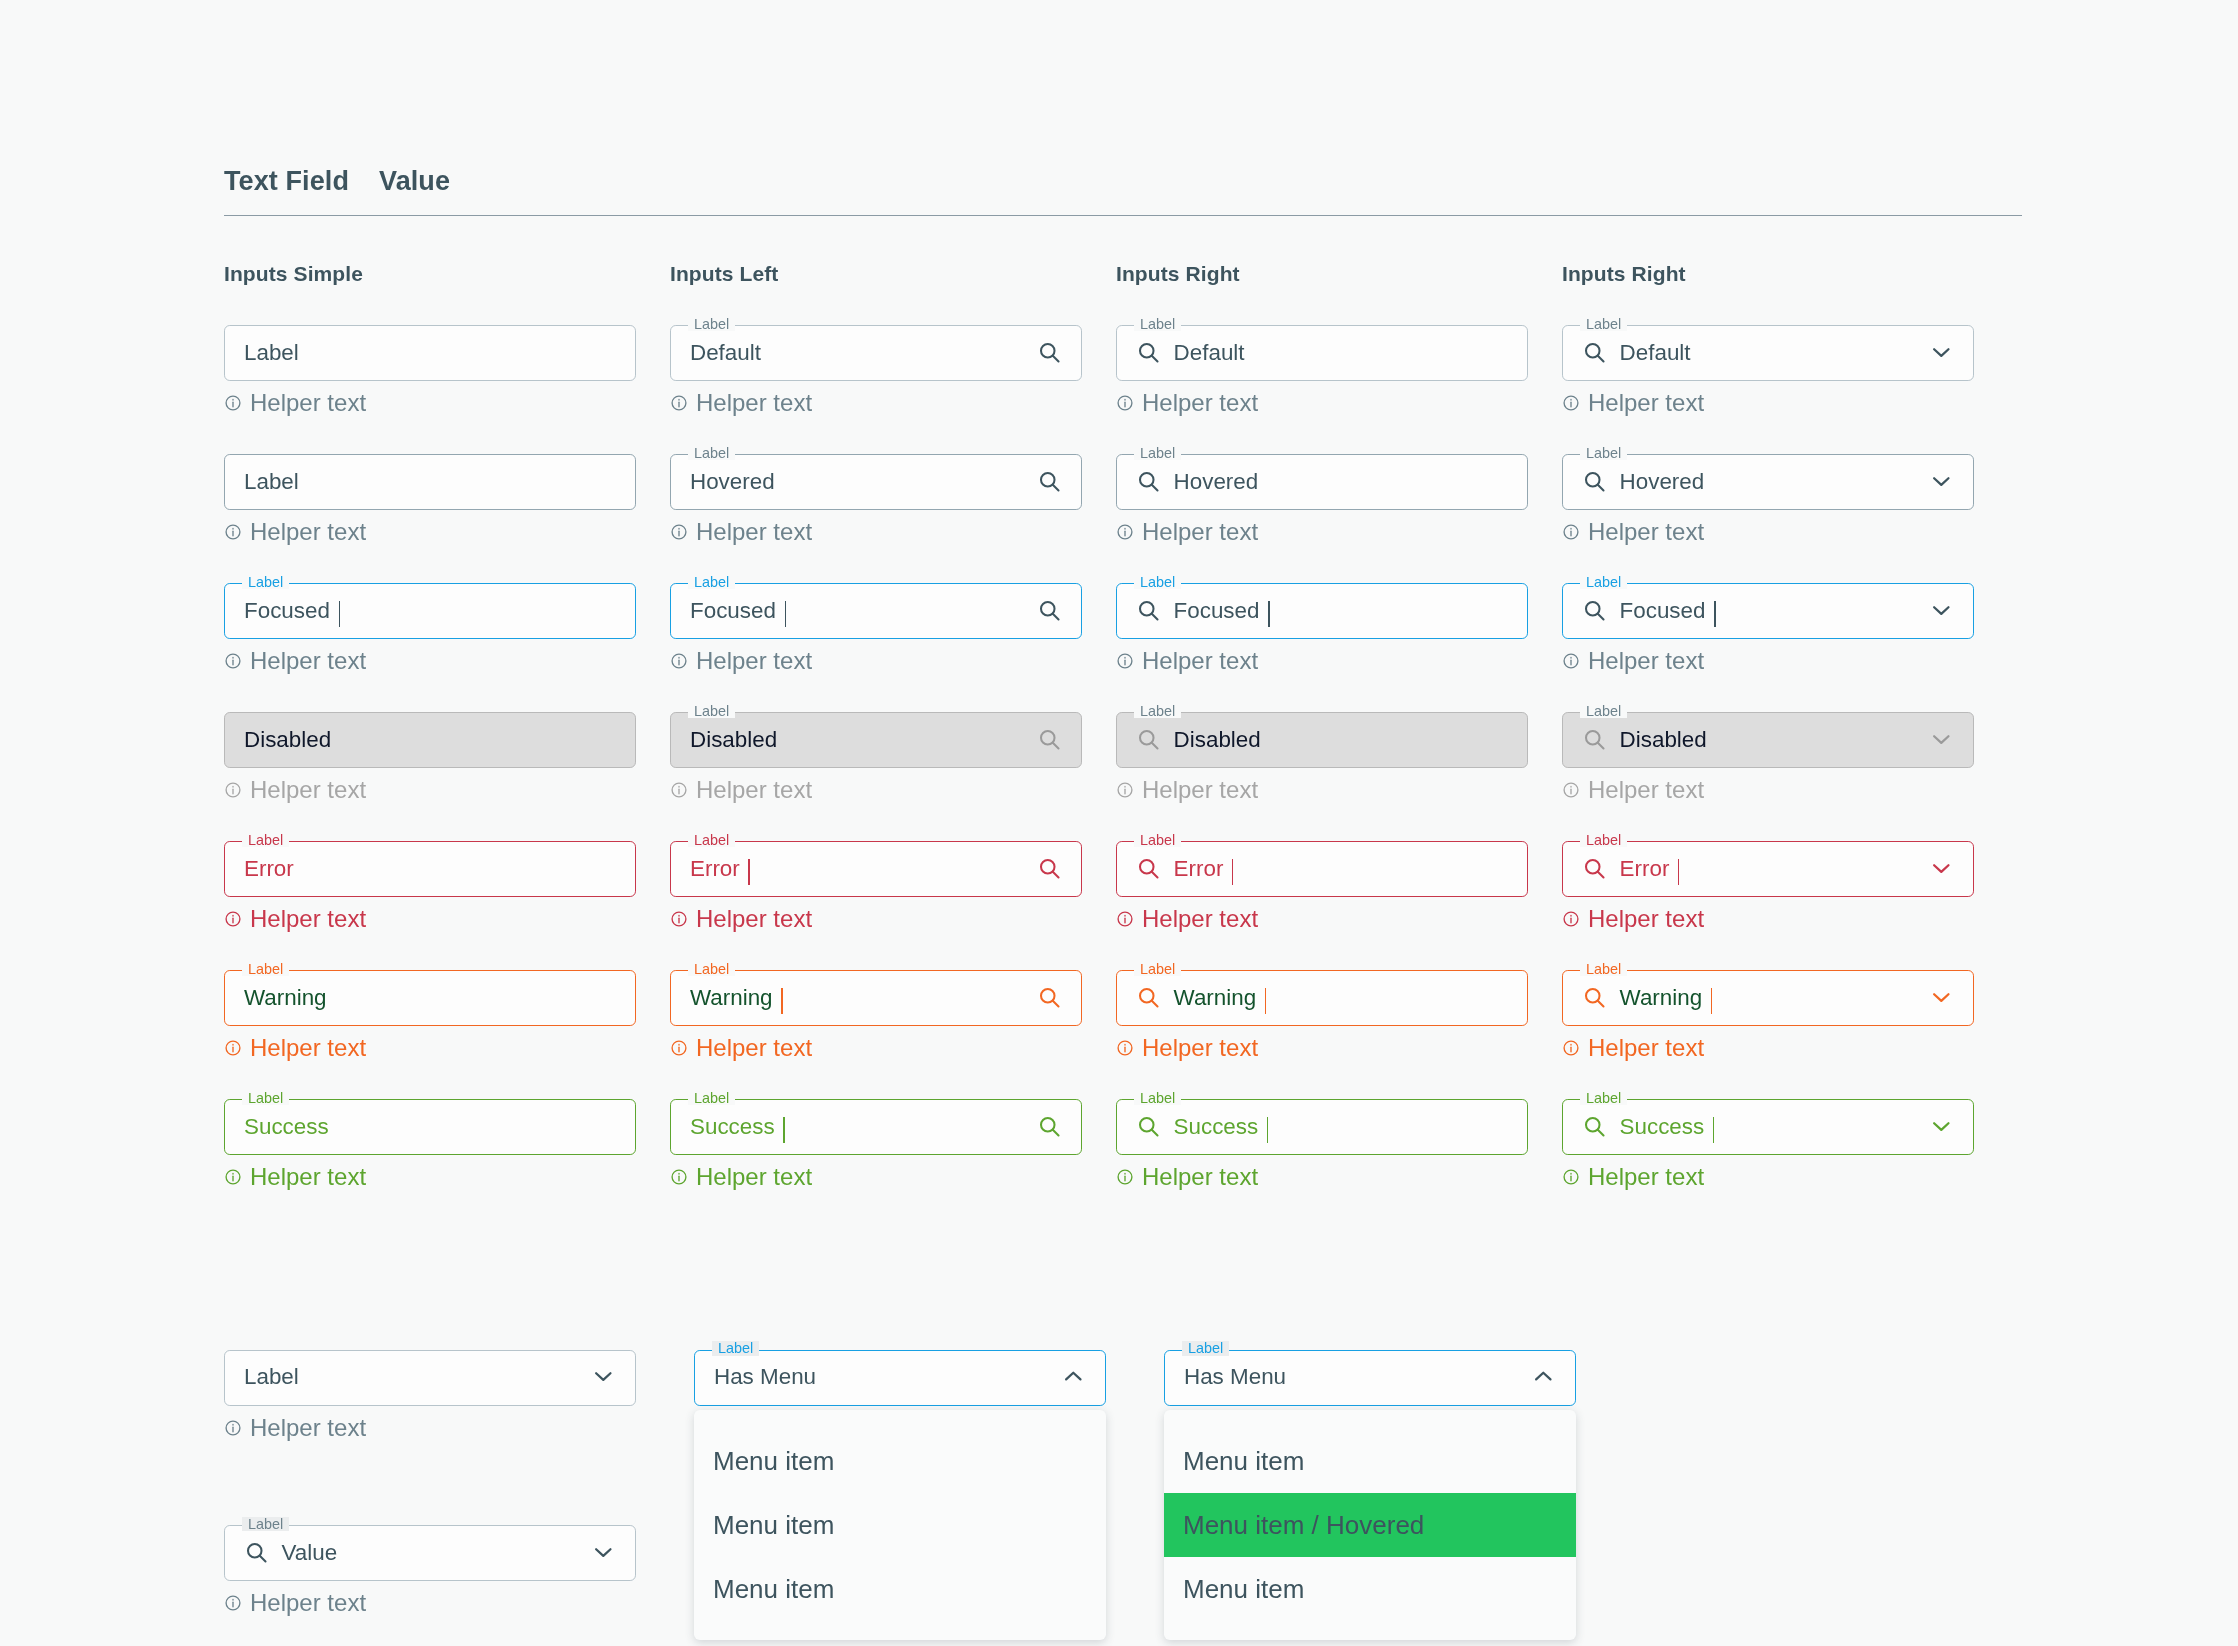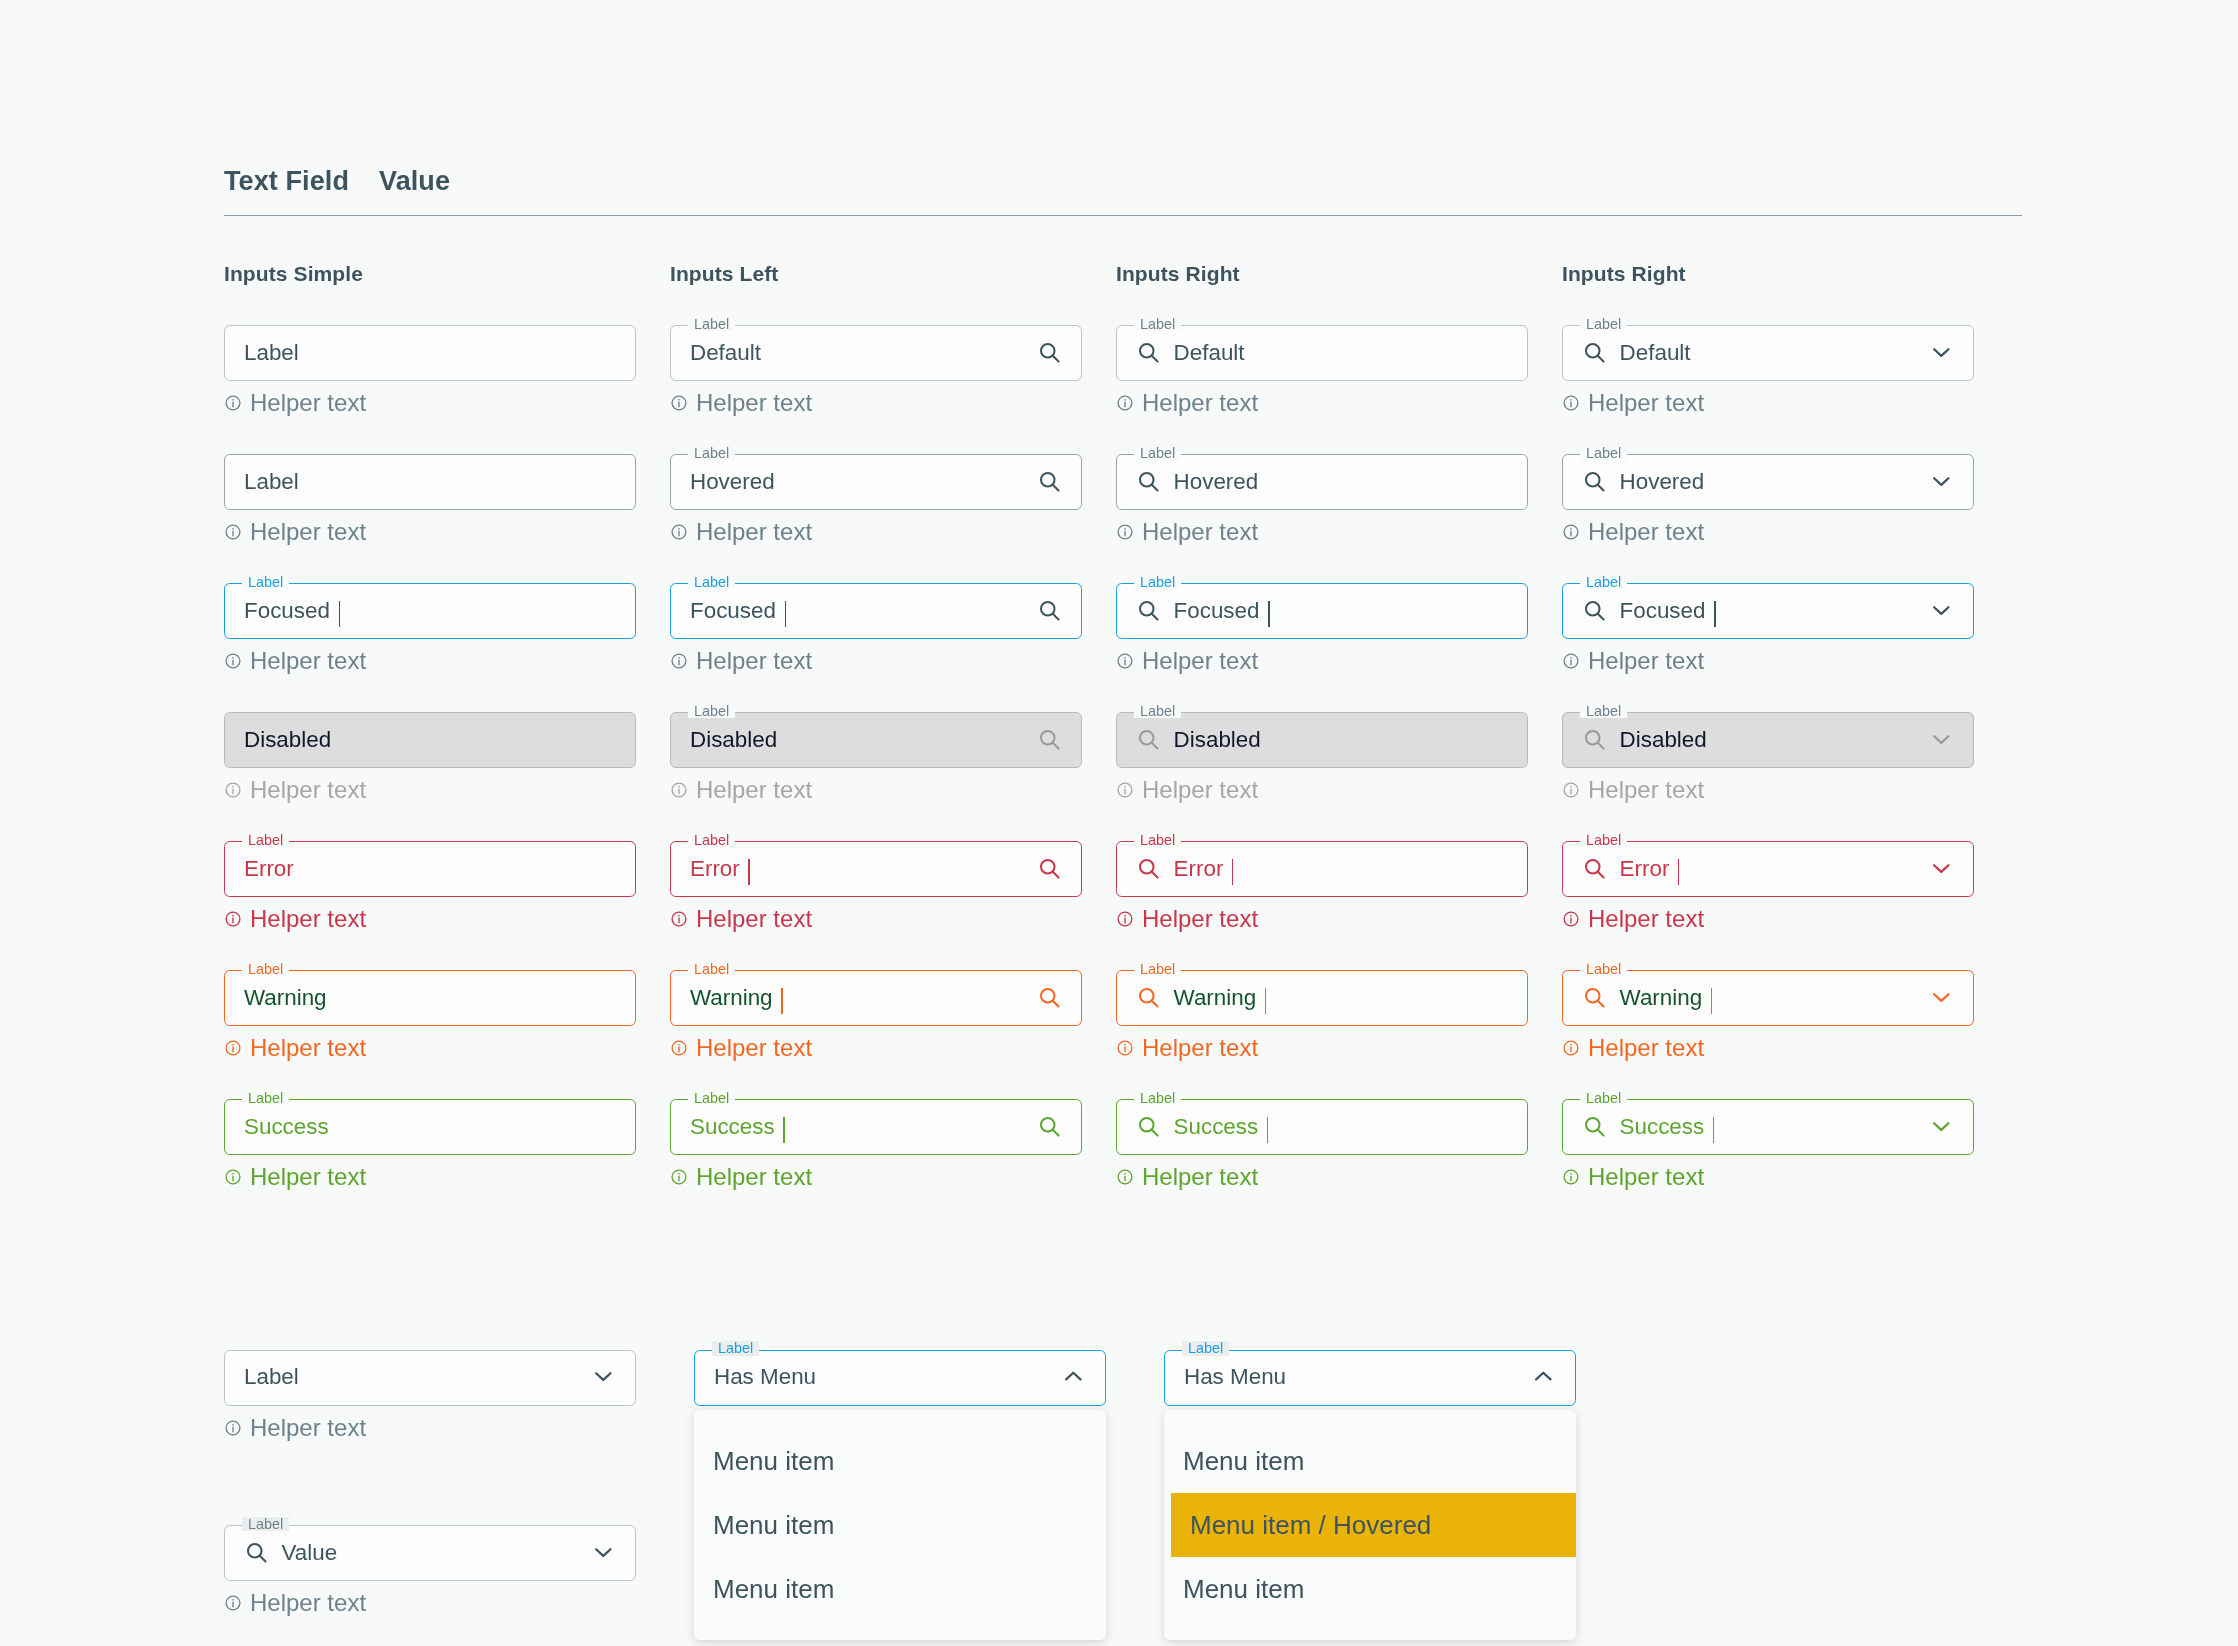--- a/index.html
+++ b/index.html
@@ -176,21 +176,21 @@
     padding: 19px 0;
   }
   .menu-item {
     font-size: 26px;
     color: #3d545e;
     line-height: 1;
     padding: 19px 19px;
     cursor: pointer;
     white-space: nowrap;
   }
-  .menu-item.hovered { background: #eab308; margin-left: 7px; }
+  .menu-item.hovered { background: #22c55e; }
 
   .spacer-sm { height: 33px; }
 </style>
 </head>
 <body>
 
 <div class="page">
 
   <div class="tabbar">
     <div class="tab">Text Field</div>

